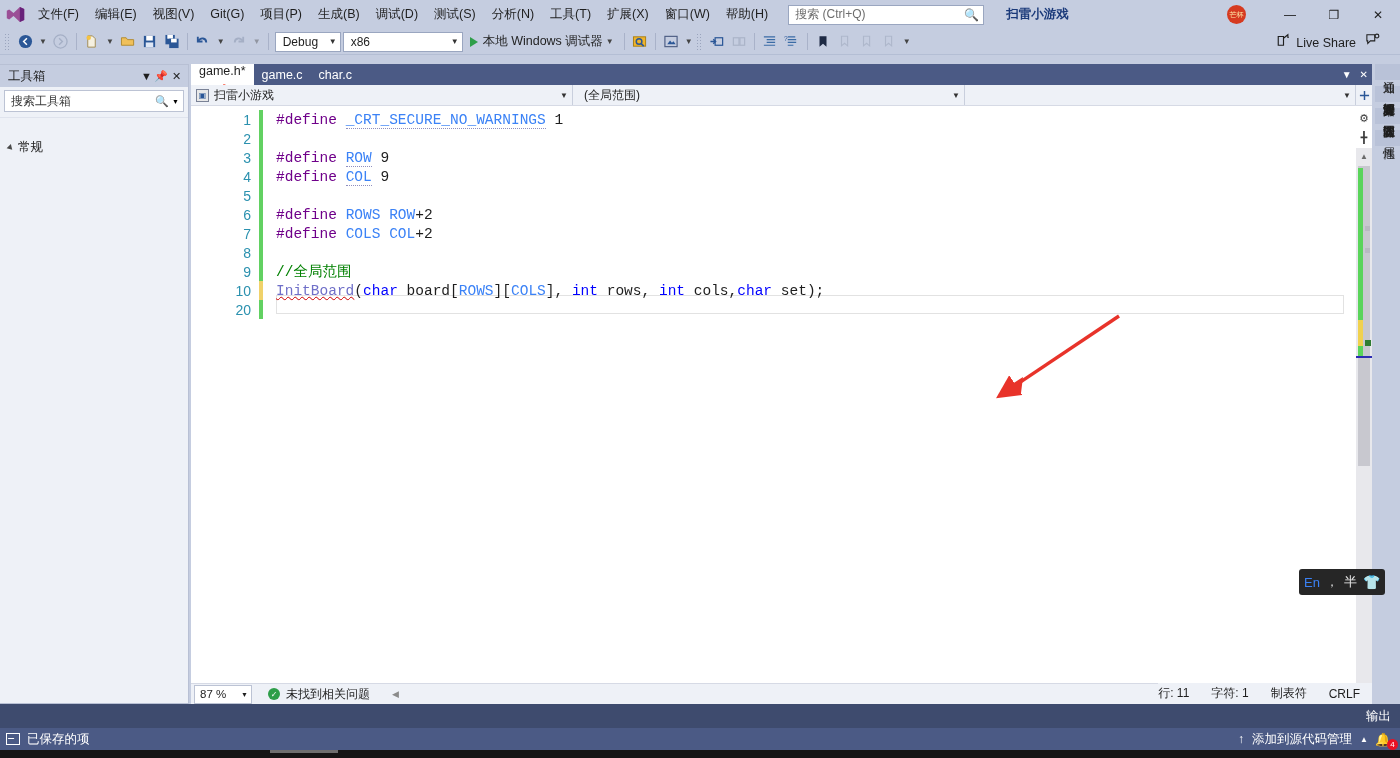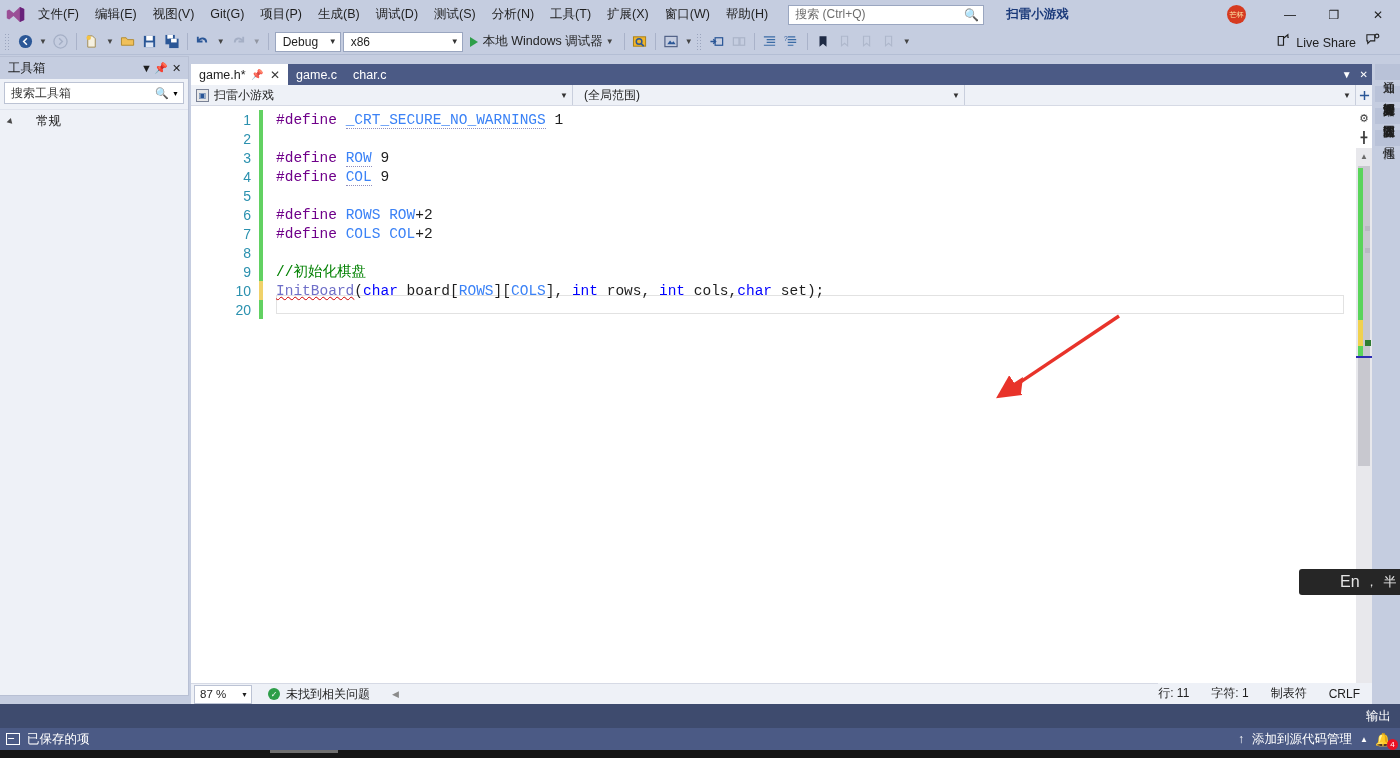--- a/index.html
+++ b/index.html
@@ -103,41 +103,41 @@
     margin-right: 5px;
   }
   .live-share {
     margin-left: auto; display: flex; align-items: flex-end;
     font-size: 12.5px; color: #1e1e1e; padding-right: 6px;
   }
   .feedback-ico { padding: 0 14px 0 10px; font-size: 13px; color: #1e1e1e; }
 
   
   .toolbox {
-    position: absolute; left: 0; top: 56px; width: 189px; height: 640px;
+    position: absolute; left: 0; top: 64px; width: 189px; height: 640px;
     background: #eef1f7;
     border: 1px solid #b8c0d4;
     border-left: none;
   }
   .tbx-header {
     height: 22px; background: #c5cde0;
     display: flex; align-items: center; padding: 0 4px 0 8px;
   }
   .tbx-title { font-size: 12.5px; color: #1e1e1e; flex: 1; }
   .tbx-ico { width: 15px; text-align: center; font-size: 11px; color: #1e1e1e; }
   .tbx-search {
     height: 22px; margin: 3px 4px 0 4px;
     background: #fff; border: 1px solid #bcc3d4;
     display: flex; align-items: center; padding: 0 4px 0 6px;
   }
   .tbx-search .ph { font-size: 12px; color: #3a3a3a; flex: 1; }
   .tbx-group {
-    margin-top: 5px; padding: 3px 8px 3px 8px;
+    margin-top: 5px; padding: 21px 8px 3px 8px;
     font-size: 12.5px; color: #1e1e1e;
-    display: flex; align-items: center; gap: 23px;
+    display: flex; align-items: center; gap: 5px;
     border-top: 1px solid #dfe3ed;
   }
   .tri-down {
     width: 0; height: 0;
     border-left: 5px solid #4a4a4a;
     border-top: 3.5px solid transparent;
     border-bottom: 3.5px solid transparent;
     transform: rotate(45deg);
   }
   .tbx-empty {
@@ -155,21 +155,21 @@
   .tabstrip {
     position: absolute; left: 0; top: 0; width: 1181px; height: 21px;
     background: #4b5a85;
     display: flex; align-items: stretch;
   }
   .tab {
     display: flex; align-items: center; gap: 6px;
     padding: 0 8px; font-size: 12.5px; color: #ffffff;
     background: #4b5a85; white-space: nowrap;
   }
-  .tab.active { background: #ffffff; color: #1e1e1e; }
+  .tab.active { background: #ffffff; color: #1e1e1e; flex-direction: column; }
   .tab .pinico { font-size: 10px; opacity: .85; }
   .tab .closeico { font-size: 12px; opacity: .9; }
   .tabstrip-right {
     margin-left: auto; display: flex; align-items: center;
     padding-right: 4px; gap: 8px;
   }
   .tabstrip-right span { color: #fff; font-size: 10px; }
 
   .navbar {
     position: absolute; left: 0; top: 21px; width: 1181px; height: 21px;
@@ -366,21 +366,21 @@
     background: #6e6e6e;
   }
 
   
   .ime {
     position: absolute; left: 1299px; top: 569px;
     height: 26px; background: #262626;
     display:flex; align-items:center; gap: 6px;
     padding: 0 5px; border-radius: 3px;
   }
-  .ime .en { color: #e5e5e5; font-size: 16px; font-family:"Liberation Sans",sans-serif;margin-left:36px; }
+  .ime .en { color: #3b82f6; font-size: 13px; font-family:"Liberation Sans",sans-serif; }
   .ime .pn { color: #e0e0e0; font-size: 12px; }
   .ime .hw { color: #e8e8e8; font-size: 13px; }
   .ime .shirt { color: #ffffff; font-size: 14px; }
 
   
   .ed-sep {
     position:absolute; left: 189px; top:64px; width:2px; height:640px;
     background:#c5cde0;
   }
 </style>
@@ -679,21 +679,21 @@
             <div class="ctext"><span class="k-pre">#define</span> <span class="k-macro">COLS</span> <span class="k-macro">COL</span><span class="k-plain">+2</span></div>
           </div>
           <div class="crow">
             <div class="lnum">8</div>
             <div class="chg saved"></div>
             <div class="ctext"></div>
           </div>
           <div class="crow">
             <div class="lnum">9</div>
             <div class="chg saved"></div>
-            <div class="ctext"><span class="k-cmt">//初始化棋盘</span></div>
+            <div class="ctext"><span class="k-cmt">//全局范围</span></div>
           </div>
           <div class="crow">
             <div class="lnum">10</div>
             <div class="chg edited"></div>
             <div class="ctext"><span class="k-fn squig-red">InitBoard</span><span class="k-plain">(</span><span class="k-kw">char</span><span class="k-plain"> board[</span><span class="k-macro">ROWS</span><span class="k-plain">][</span><span class="k-macro">COLS</span><span class="k-plain">], </span><span class="k-kw">int</span><span class="k-plain"> rows, </span><span class="k-kw">int</span><span class="k-plain"> cols,</span><span class="k-kw">char</span><span class="k-plain"> set);</span></div>
           </div>
           <div class="crow">
             <div class="lnum">20</div>
             <div class="chg saved"></div>
             <div class="ctext"></div>

